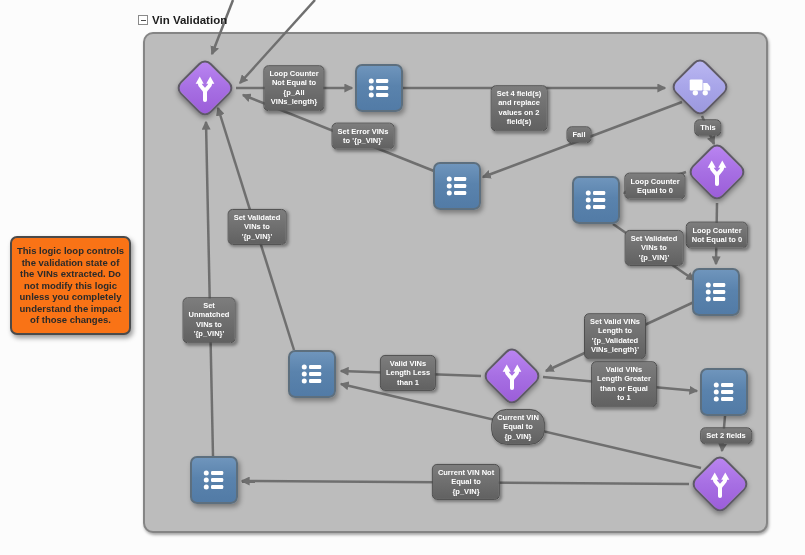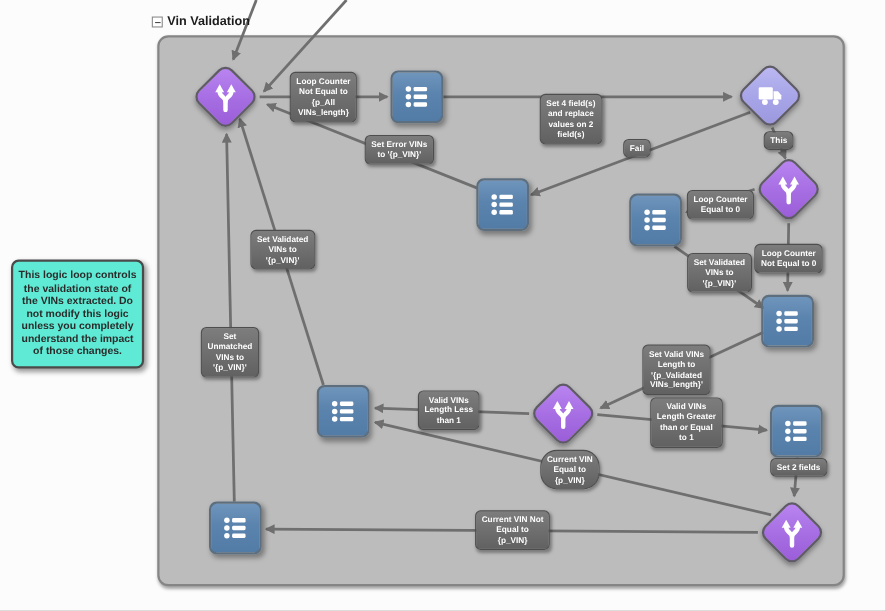--- a/index.html
+++ b/index.html
@@ -60,21 +60,21 @@
     position:absolute;transform:translate(-50%,-50%);
     background:linear-gradient(180deg,#7d7d7d,#616161);
     border:1px solid #4e4e4e;border-radius:5px;
     color:#ffffff;font-size:7.5px;font-weight:bold;line-height:1.25;
     padding:3px 5px;text-align:center;white-space:pre-line;
     box-shadow:1.5px 2px 3px rgba(0,0,0,.35);
   }
   
   .sticky-note{
     position:absolute;left:10px;top:236px;width:121px;box-sizing:border-box;
-    background:#5eead4;border:2px solid #4a4a4a;border-radius:7px;
+    background:#f97316;border:2px solid #4a4a4a;border-radius:7px;
     padding:7px 4px;box-shadow:2px 3px 5px rgba(0,0,0,.4);
     font-size:9.5px;font-weight:bold;color:#2a2a2a;line-height:1.22;
     text-align:center;white-space:pre-line;
   }
 </style>
 </head>
 <body>
 
 <div id="stage">
   <div class="group-box"></div>
@@ -276,21 +276,21 @@
 Length to
 '{p_Validated
 VINs_length}'</div>
     <div class="edge-label" style="left: 408px; top: 373px;">Valid VINs
 Length Less
 than 1</div>
     <div class="edge-label" style="left: 624px; top: 384px;">Valid VINs
 Length Greater
 than or Equal
 to 1</div>
-    <div class="edge-label" style="left: 726px; top: 425px;">Set 2 fields</div>
+    <div class="edge-label" style="left: 726px; top: 436px;">Set 2 fields</div>
     <div class="edge-label" style="left: 518px; top: 427px; border-radius: 15px;">Current VIN
 Equal to
 {p_VIN}</div>
     <div class="edge-label" style="left: 466px; top: 482px;">Current VIN Not
 Equal to
 {p_VIN}</div>
     <div class="edge-label" style="left: 209px; top: 283px; margin-top: 37px;">Set
 Unmatched
 VINs to
 '{p_VIN}'</div>

